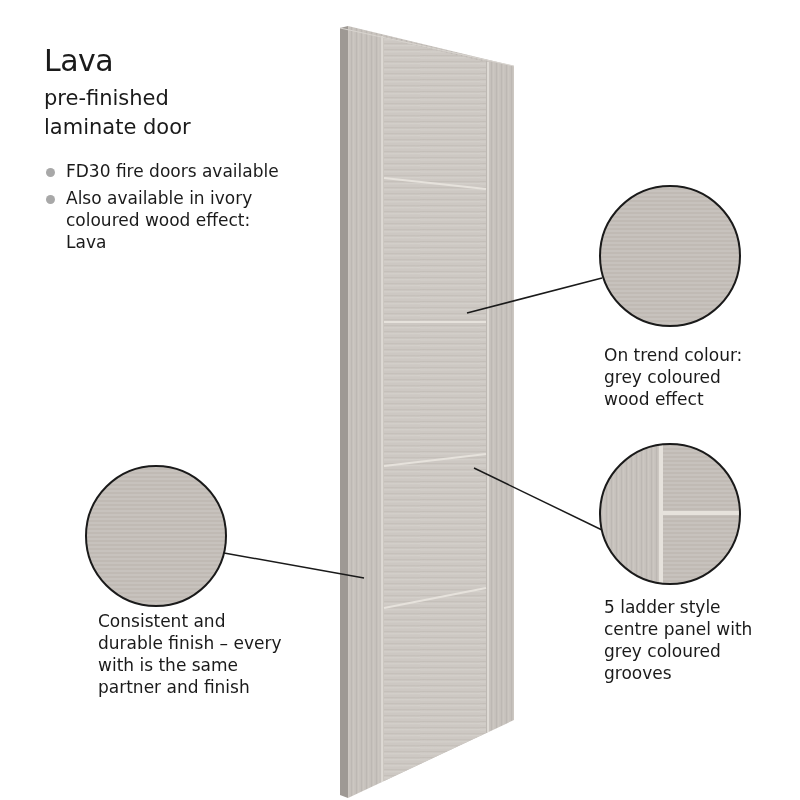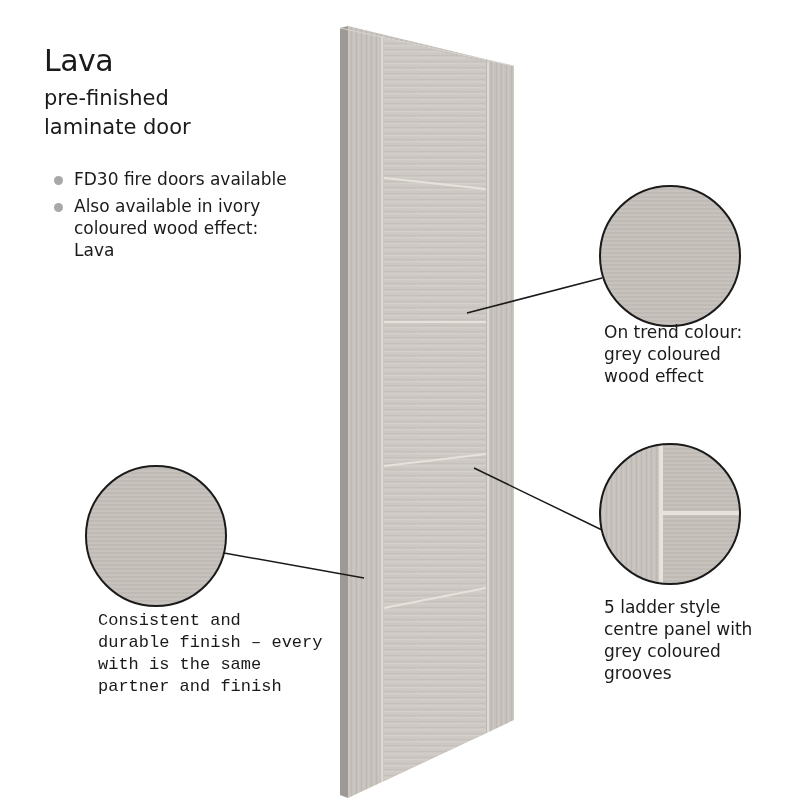--- a/index.html
+++ b/index.html
@@ -1,26 +1,26 @@
 <!DOCTYPE html>
 <html><head>
 <meta charset="utf-8">
 <style>
   html,body{margin:0;padding:0;background:#fff;}
   body{width:800px;height:800px;position:relative;overflow:hidden;font-family:"DejaVu Sans","Liberation Sans",sans-serif;color:#1a1a1a;}
   .title{position:absolute;left:44px;top:44px;font-size:30px;font-weight:normal;letter-spacing:-0.5px;line-height:34px;}
   .subtitle{position:absolute;left:44px;top:84px;font-size:21px;line-height:29px;width:260px;}
-  .bullets{position:absolute;left:44px;top:160px;width:270px;margin:8px;padding:0;list-style:none;}
+  .bullets{position:absolute;left:44px;top:160px;width:270px;margin:0;padding:0;list-style:none;}
   .bullets li{position:relative;padding-left:22px;font-size:17px;line-height:22px;margin-bottom:5px;}
   .bullets li .dot{position:absolute;left:2px;top:8px;width:9px;height:9px;border-radius:50%;background:#a8a8a8;}
   svg.art{position:absolute;left:0;top:0;}
   .caption{position:absolute;font-size:17px;line-height:22px;}
-  .cap1{left:604px;top:321px;width:180px;}
+  .cap1{left:604px;top:344px;width:180px;}
   .cap2{left:604px;top:596px;width:180px;}
-  .cap3{left:98px;top:610px;width:240px;font-family:Liberation Mono, monospace;}
+  .cap3{left:98px;top:610px;width:240px;}
 </style>
 </head>
 <body>
 
 <div class="title">Lava</div>
 <div class="subtitle">
   <div>pre-finished</div>
   <div>laminate door</div>
 </div>
 

